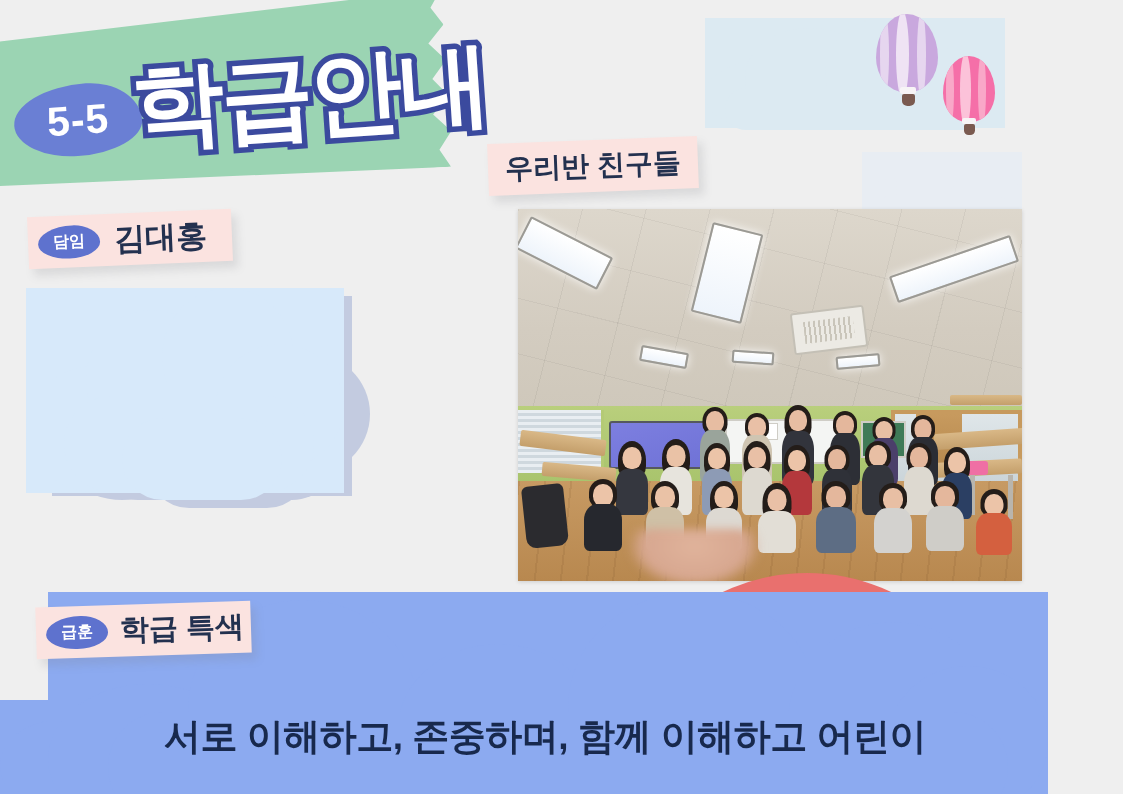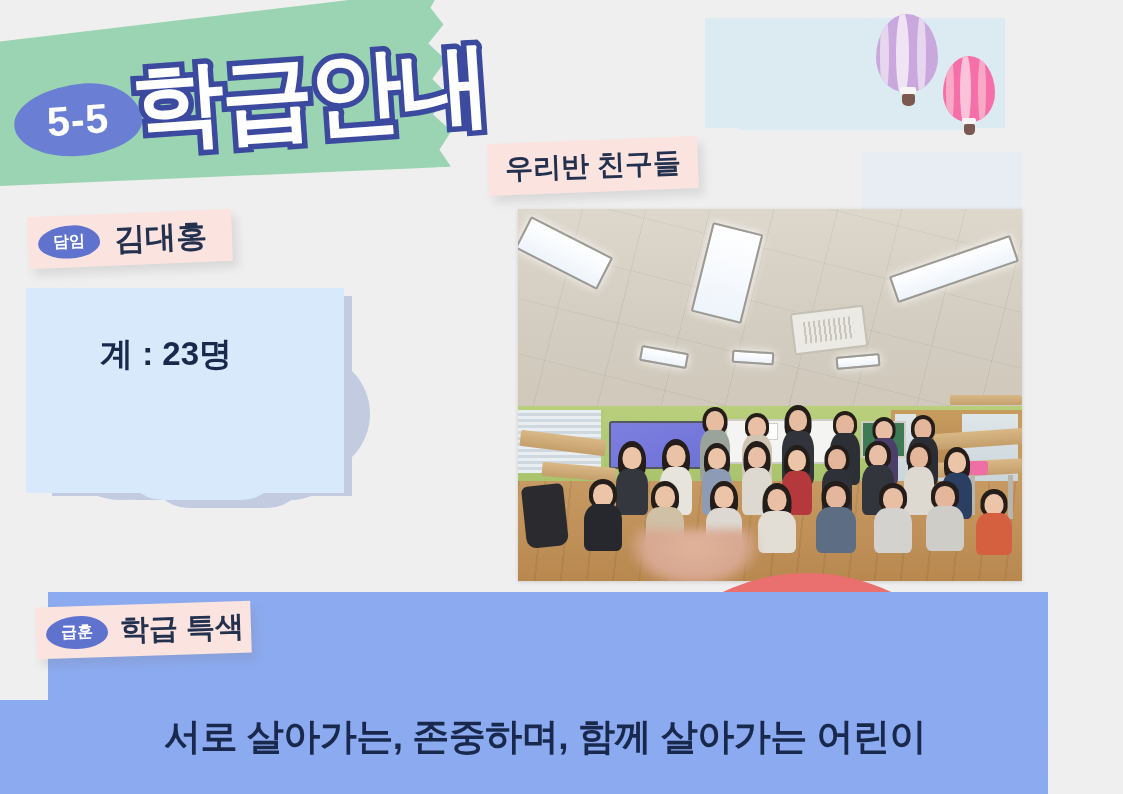--- a/index.html
+++ b/index.html
@@ -392,21 +392,20 @@
   </div>
   <div class="cloud infocloud" id="cloud-info">
     <i></i>
       <i></i>
       <i></i>
       <i></i>
       <i></i>
       <i></i>
   </div>
   <div id="count-list">
-    <div>계 : 23명</div>
   </div>
 
   <div class="pink-banner" id="banner-friends">
     <span class="banner-text">우리반 친구들</span>
   </div>
 
   <div id="class-photo">
     <div class="ph ph-ceiling"></div>
 
     <div class="ph ph-light" style="left:0px;  top:26px; width:92px; height:36px; transform:rotate(27deg);"></div>
@@ -580,15 +579,15 @@
       <i></i>
       <i></i>
       <i></i>
   </div>
 
   <div class="pink-banner" id="banner-motto">
     <span class="blob-badge">급훈</span>
     <span class="banner-text">학급 특색</span>
   </div>
 
-  <div id="motto-sentence">서로 살아가는, 존중하며, 함께 살아가는 어린이</div>
+  <div id="motto-sentence">서로 이해하고, 존중하며, 함께 이해하고 어린이</div>
 
 </div>
 
 </body></html>

